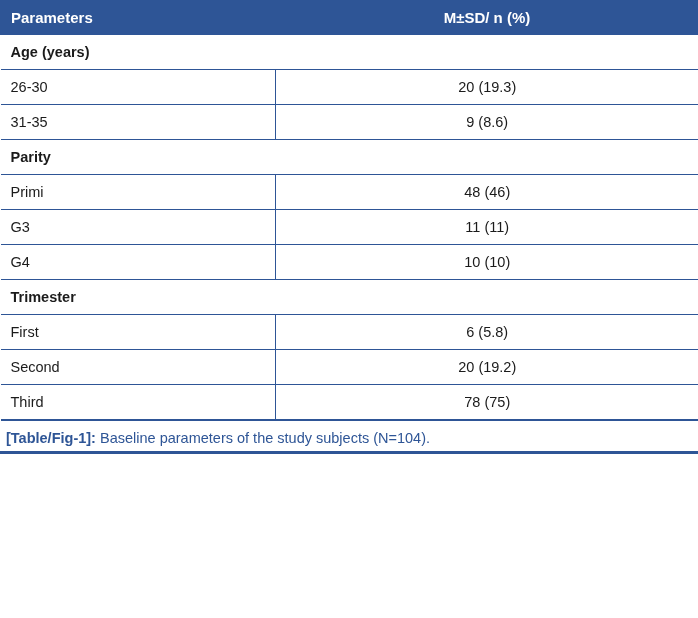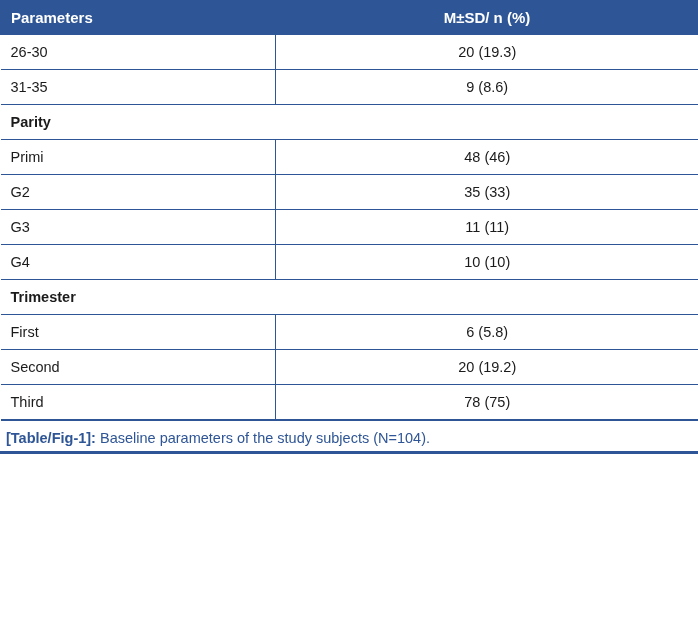--- a/index.html
+++ b/index.html
@@ -101,39 +101,39 @@
       <col class="c1">
       <col class="c2">
     </colgroup>
     <thead>
       <tr>
         <th class="th-left">Parameters</th>
         <th class="th-center">M±SD/ n (%)</th>
       </tr>
     </thead>
     <tbody id="table-body">
+        <tr class="section-row">
+          <td class="cell-label">Age (years)</td>
+          <td class="cell-value"></td>
+        </tr>
         <tr class="data-row">
           <td class="cell-label">26-30</td>
           <td class="cell-value">20 (19.3)</td>
         </tr>
         <tr class="data-row">
           <td class="cell-label">31-35</td>
           <td class="cell-value">9 (8.6)</td>
         </tr>
         <tr class="section-row">
           <td class="cell-label">Parity</td>
           <td class="cell-value"></td>
         </tr>
         <tr class="data-row">
           <td class="cell-label">Primi</td>
           <td class="cell-value">48 (46)</td>
-        </tr>
-        <tr class="data-row">
-          <td class="cell-label">G2</td>
-          <td class="cell-value">35 (33)</td>
         </tr>
         <tr class="data-row">
           <td class="cell-label">G3</td>
           <td class="cell-value">11 (11)</td>
         </tr>
         <tr class="data-row">
           <td class="cell-label">G4</td>
           <td class="cell-value">10 (10)</td>
         </tr>
         <tr class="section-row">

